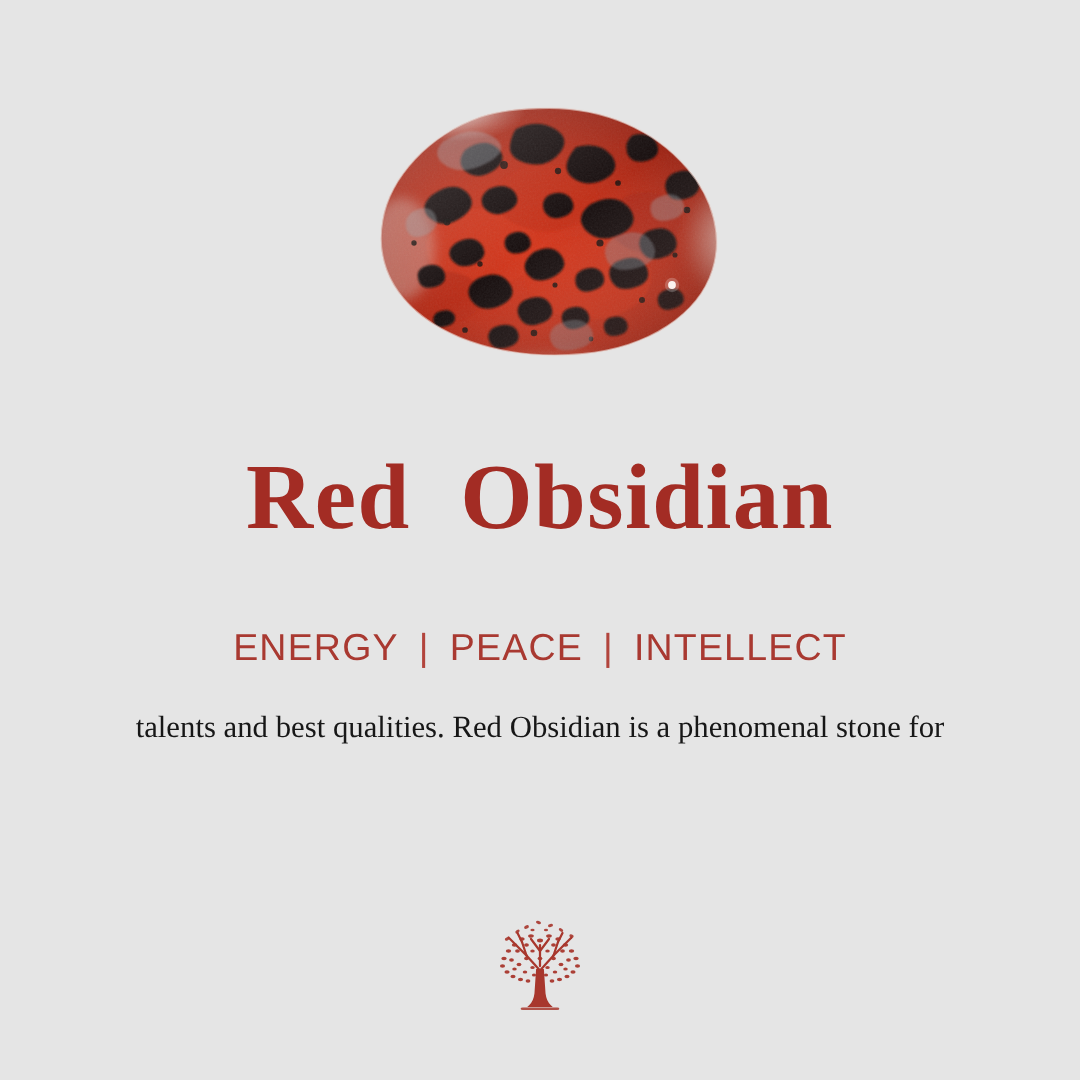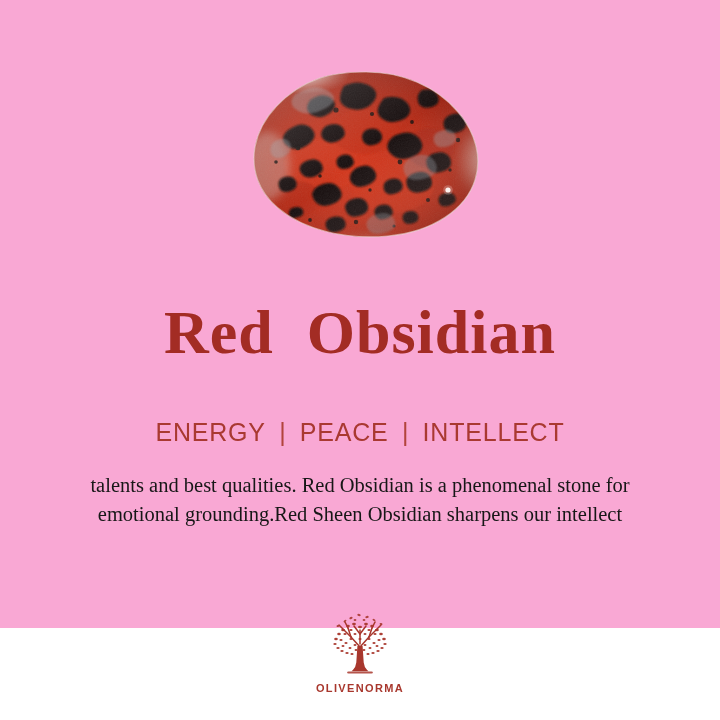--- a/index.html
+++ b/index.html
@@ -10,22 +10,22 @@
     width: 720px;
     height: 720px;
     background: #ffffff;
     font-family: "Liberation Serif", "DejaVu Serif", serif;
     overflow: hidden;
   }
 
   .page {
     position: relative;
     width: 720px;
-    height: 628px;
-    background: #f9a8d4;
+    height: 720px;
+    background: #e5e5e5;
   }
 
   
   .stone-wrap {
     position: absolute;
     left: 252px;
     top: 70px;
     width: 230px;
     height: 168px;
   }
@@ -270,21 +270,20 @@
                C 83 3, 99 2, 114 2 Z" fill="none" stroke="#e8d9d4" stroke-width="1.2" opacity="0.6"></path>
     </svg>
   </div>
 
   <div class="title">Red  Obsidian</div>
 
   <div class="keywords"><span class="kw">ENERGY</span><span class="sep">|</span><span class="kw">PEACE</span><span class="sep">|</span><span class="kw">INTELLECT</span></div>
 
   <div class="description">
     <span class="ln">talents and best qualities. Red Obsidian is a phenomenal stone for</span>
-    <span class="ln">emotional grounding.Red Sheen Obsidian sharpens our intellect</span>
   </div>
 
   <div class="logo">
     <svg class="logo-mark" viewBox="0 0 78 68" xmlns="http://www.w3.org/2000/svg">
       <g fill="#a8372d">
 
         <path d="M36.4 34 h5.2 l1.1 16.4 q0.6 5.0 3.4 7.6 l1.4 1.3 h-17 l1.4 -1.3 q2.8 -2.6 3.4 -7.6 Z"></path>
 
         <path d="M27.5 59.6 h23 q1.4 0 1.4 0.9 t-1.4 0.9 h-23 q-1.4 0 -1.4 -0.9 t1.4 -0.9 Z" opacity="0.85"></path>
 
@@ -358,16 +357,15 @@
           <ellipse cx="46" cy="5" rx="1.7" ry="1.1" transform="rotate(-10 46 5)"></ellipse>
           <ellipse cx="53" cy="8" rx="1.6" ry="1.0" transform="rotate(30 53 8)"></ellipse>
           <ellipse cx="24" cy="9" rx="1.6" ry="1.0" transform="rotate(-35 24 9)"></ellipse>
           <ellipse cx="60" cy="12" rx="1.5" ry="1.0" transform="rotate(20 60 12)"></ellipse>
           <ellipse cx="17" cy="14" rx="1.5" ry="1.0" transform="rotate(-20 17 14)"></ellipse>
           <ellipse cx="43" cy="8" rx="1.4" ry="0.9"></ellipse>
           <ellipse cx="34" cy="8" rx="1.4" ry="0.9"></ellipse>
         </g>
       </g>
     </svg>
-    <span class="logo-word">OLIVENORMA</span>
   </div>
 
 </div>
 
 </body></html>

